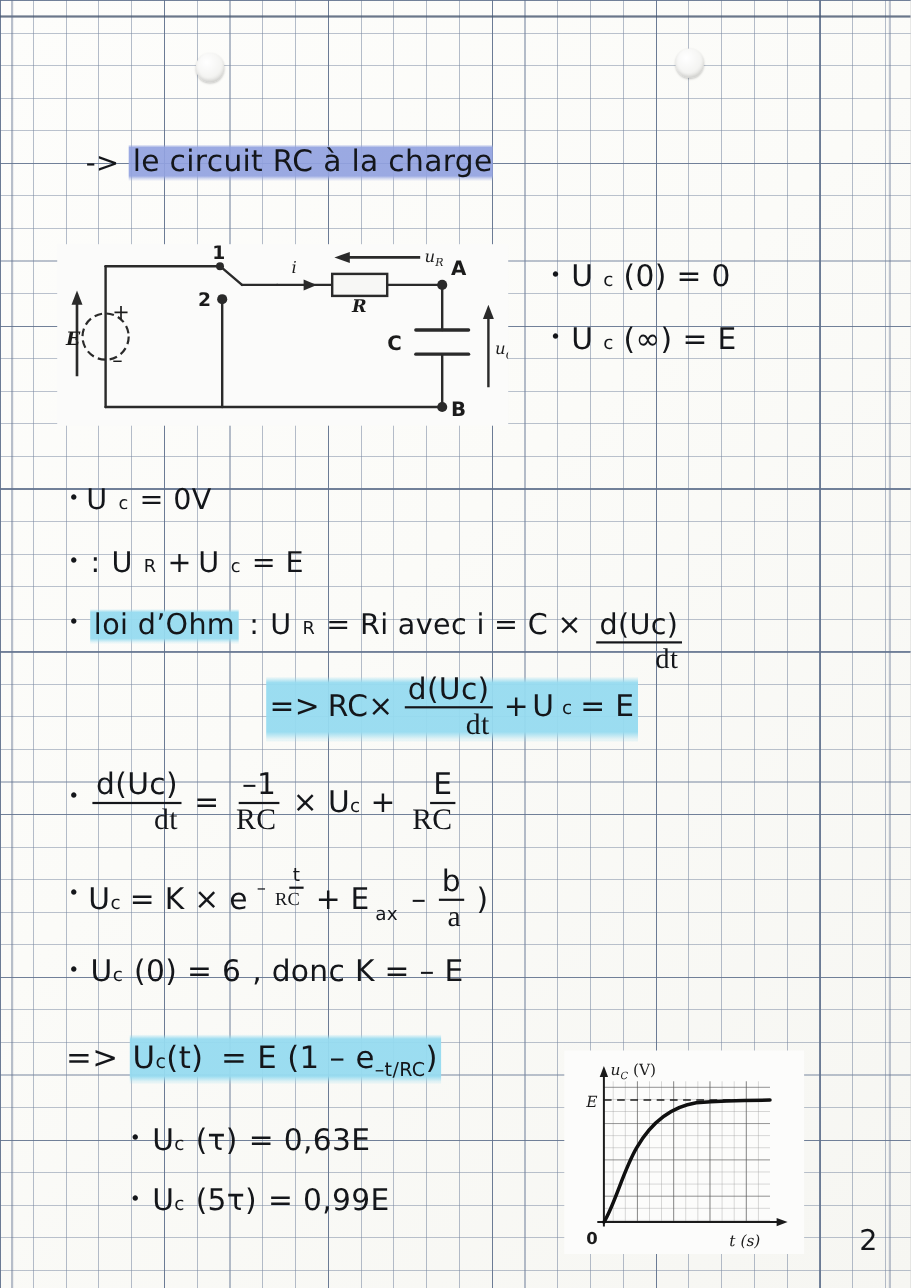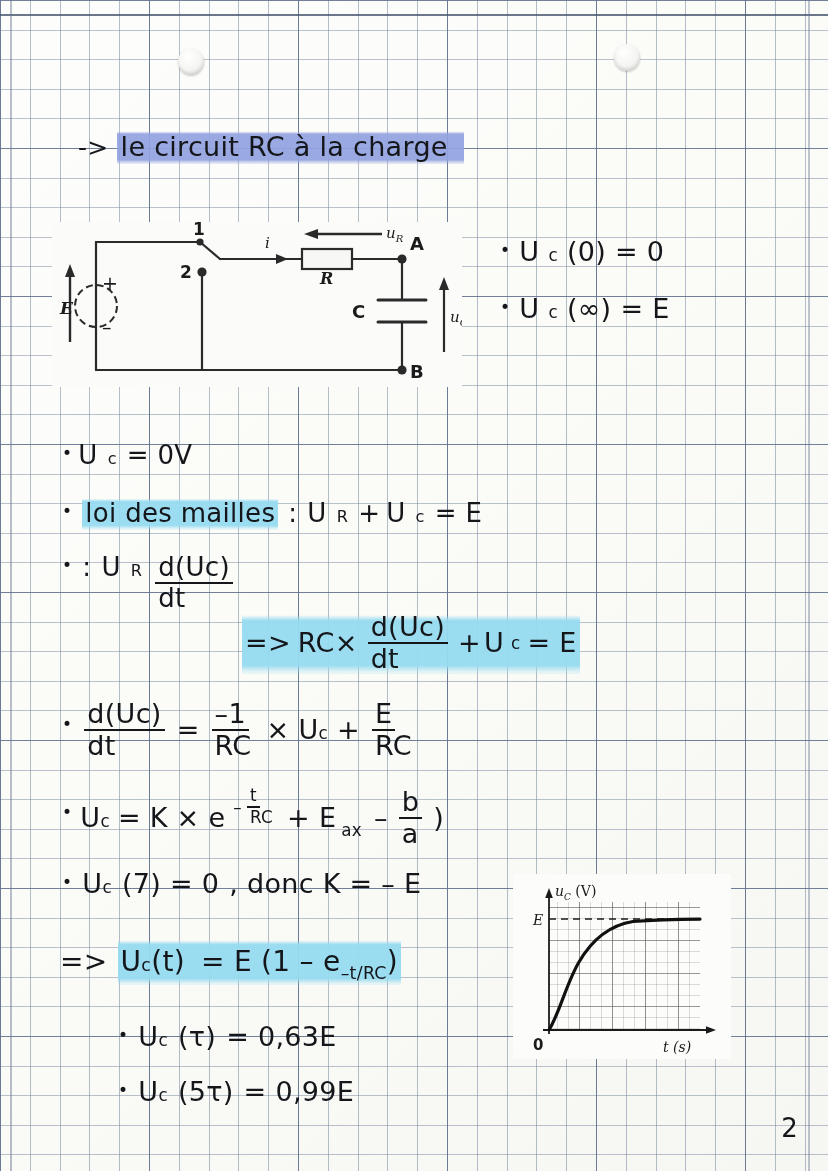--- a/index.html
+++ b/index.html
@@ -54,21 +54,21 @@
     background: radial-gradient(circle at 38% 32%, #ffffff 0%, #f4f4f2 55%, #d8d8d4 100%);
     box-shadow: 0 1px 2px rgba(0,0,0,0.22), inset 0 -2px 3px rgba(0,0,0,0.10);
   }
   .hand {
     font-family: "DejaVu Sans", sans-serif;
     color: #14161a;
     letter-spacing: 0.3px;
   }
   .hl-blue {
     background: linear-gradient(to bottom, rgba(150,165,225,0.0) 4%, rgba(146,162,224,0.92) 12%, rgba(146,162,224,0.92) 88%, rgba(150,165,225,0.25) 97%);
-    padding: 1px 16px 2px 4px;
+    padding: 1px 0 2px 4px;
     box-decoration-break: clone;
   }
   .hl-cyan {
     background: linear-gradient(to bottom, rgba(150,219,240,0.0) 5%, rgba(150,219,240,0.95) 14%, rgba(150,219,240,0.95) 86%, rgba(150,219,240,0.2) 97%);
     padding: 1px 3px 2px 3px;
     box-decoration-break: clone;
   }
   .abs { position: absolute; }
   .title-row {
     left: 78px; top: 130px;
@@ -86,33 +86,33 @@
   #circuit-figure svg { display: block; }
   .right-notes {
     left: 500px; top: 238px;
     font-size: 27px; line-height: 1.0;
   }
   .right-notes .note-line { margin-bottom: 30px; display: flex; align-items: baseline; gap: 9px; }
   .bullet { font-size: 17px; line-height: 1; position: relative; top: -5px; }
   .sub { font-size: 0.62em; vertical-align: -0.32em; }
   .sup { font-size: 0.62em; vertical-align: 0.5em; margin-top: 24px; }
   .frac {
-    display: inline-flex; flex-direction: column; align-items: flex-start;
+    display: inline-flex; flex-direction: column; align-items: flex-end;
     vertical-align: -0.48em; margin: 0 3px; line-height: 1.02;
   }
   .frac .num { border-bottom: 2px solid #14161a; padding: 0 3px 1px 3px; }
-  .frac .den { padding: 1px 3px 0 3px; }
+  .frac .den { padding: 1px 3px 0 3px; font-family: Liberation Serif, serif; }
   .body-line {
     font-size: 26px;
     display: flex; align-items: baseline; gap: 10px;
   }
   .eq-line { font-size: 27px; display: flex; align-items: center; }
   
   #graph-figure {
-    left: 513px; top: 874px;
+    left: 513px; top: 955px;
     width: 218px; height: 185px;
     background: #fcfcfb;
   }
   .page-num {
     right: 30px; bottom: 28px;
     font-size: 26px;
   }
 </style>
 </head>
 <body>
@@ -217,35 +217,36 @@
 
   <div class="abs body-line hand" style="left:62px; top:440px;">
     <span class="bullet">•</span>
     <span style="margin-left:-4px;">U</span>
       <span class="sub">c</span>
     <span>= 0V</span>
   </div>
 
   <div class="abs body-line hand" style="left:62px; top:497px;">
     <span class="bullet">•</span>
-    <span class="hl-cyan">loi des  mailles</span>
     <span>:</span>
     <span>U</span>
       <span class="sub">R</span>
     <span>+</span>
     <span style="margin-left:-4px;">U</span>
       <span class="sub">c</span>
     <span>= E</span>
   </div>
 
   <div class="abs body-line hand" style="left:62px; top:552px;">
     <span class="bullet">•</span>
+    <span class="hl-cyan">loi d’Ohm</span>
     <span>:</span>
     <span>U</span>
       <span class="sub">R</span>
+    <span>= Ri  avec  i =  C ×</span>
     <span class="frac">
       <span class="num">d(Uс)</span>
       <span class="den">dt</span>
     </span>
   </div>
 
   <div class="abs eq-line hand" style="left:242px; top:612px;">
     <span class="hl-cyan" style="display:inline-flex; align-items:center; gap:7px;">
       <span>=&gt;</span>
       <span>RC×</span>
@@ -306,21 +307,21 @@
     </span>
     <span>)</span>
   </div>
 
   <div class="abs body-line hand" style="left:62px; top:868px; font-size:27px;">
     <span class="bullet">•</span>
     <span style="display:inline-flex; align-items:baseline;">
       <span>U</span>
         <span class="sub">c</span>
     </span>
-    <span>(7) = 0</span>
+    <span>(0) = 6</span>
     <span>, donc  K = – E</span>
   </div>
 
   <div class="abs eq-line hand" style="left:60px; top:938px; font-size:28px; gap:10px;">
     <span>=&gt;</span>
     <span class="hl-cyan" style="display:inline-flex; align-items:center;">
       <span style="display:inline-flex; align-items:baseline;">
         <span>U</span>
           <span class="sub">c</span>
       </span>

